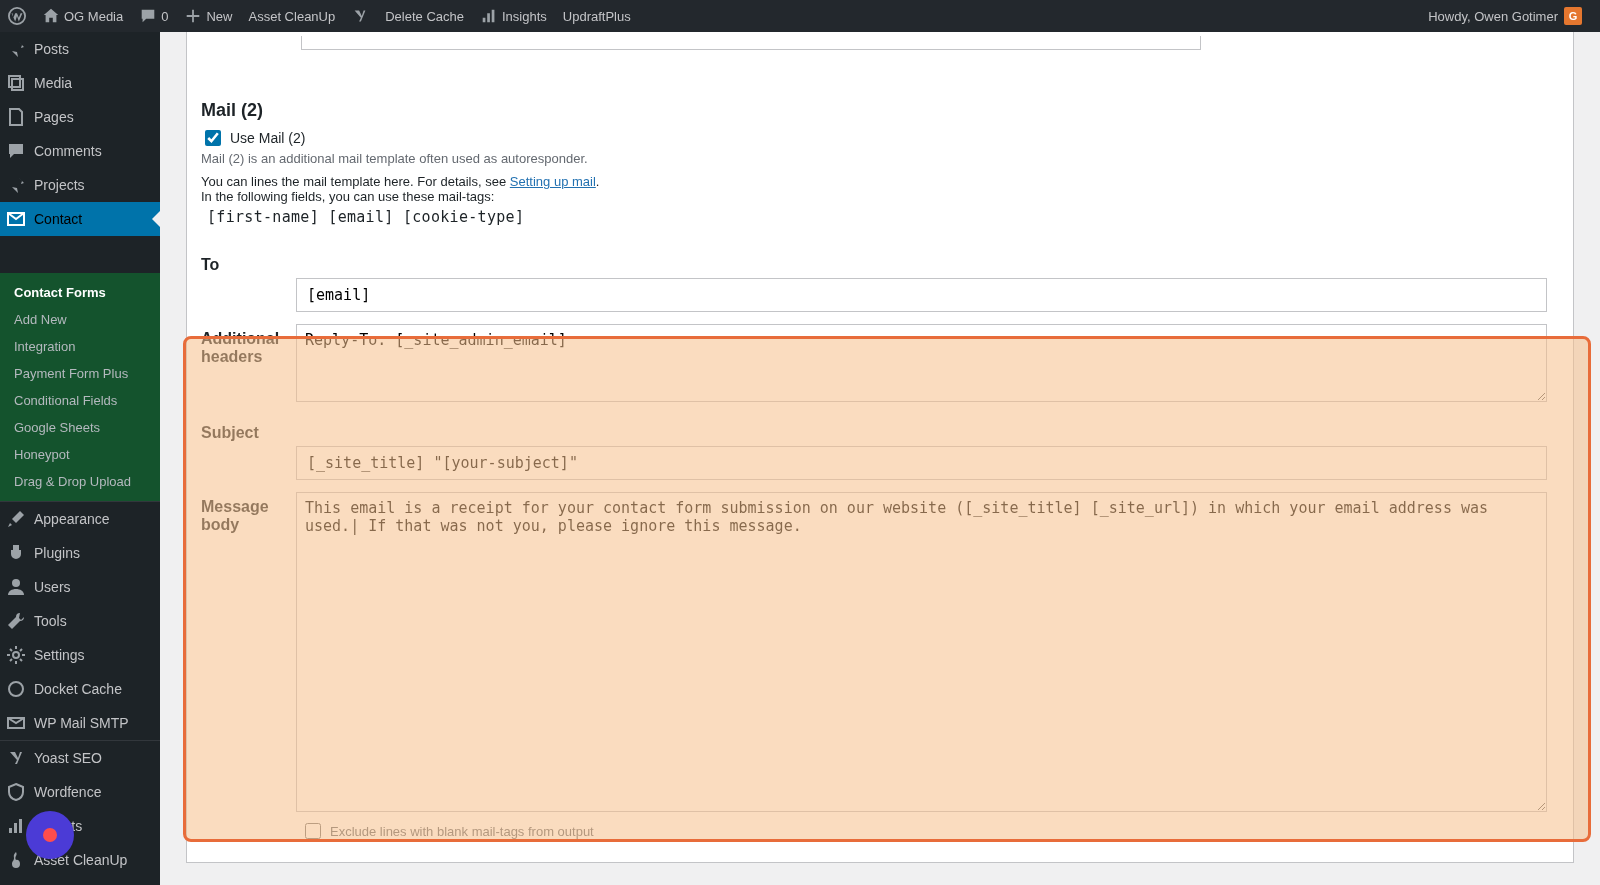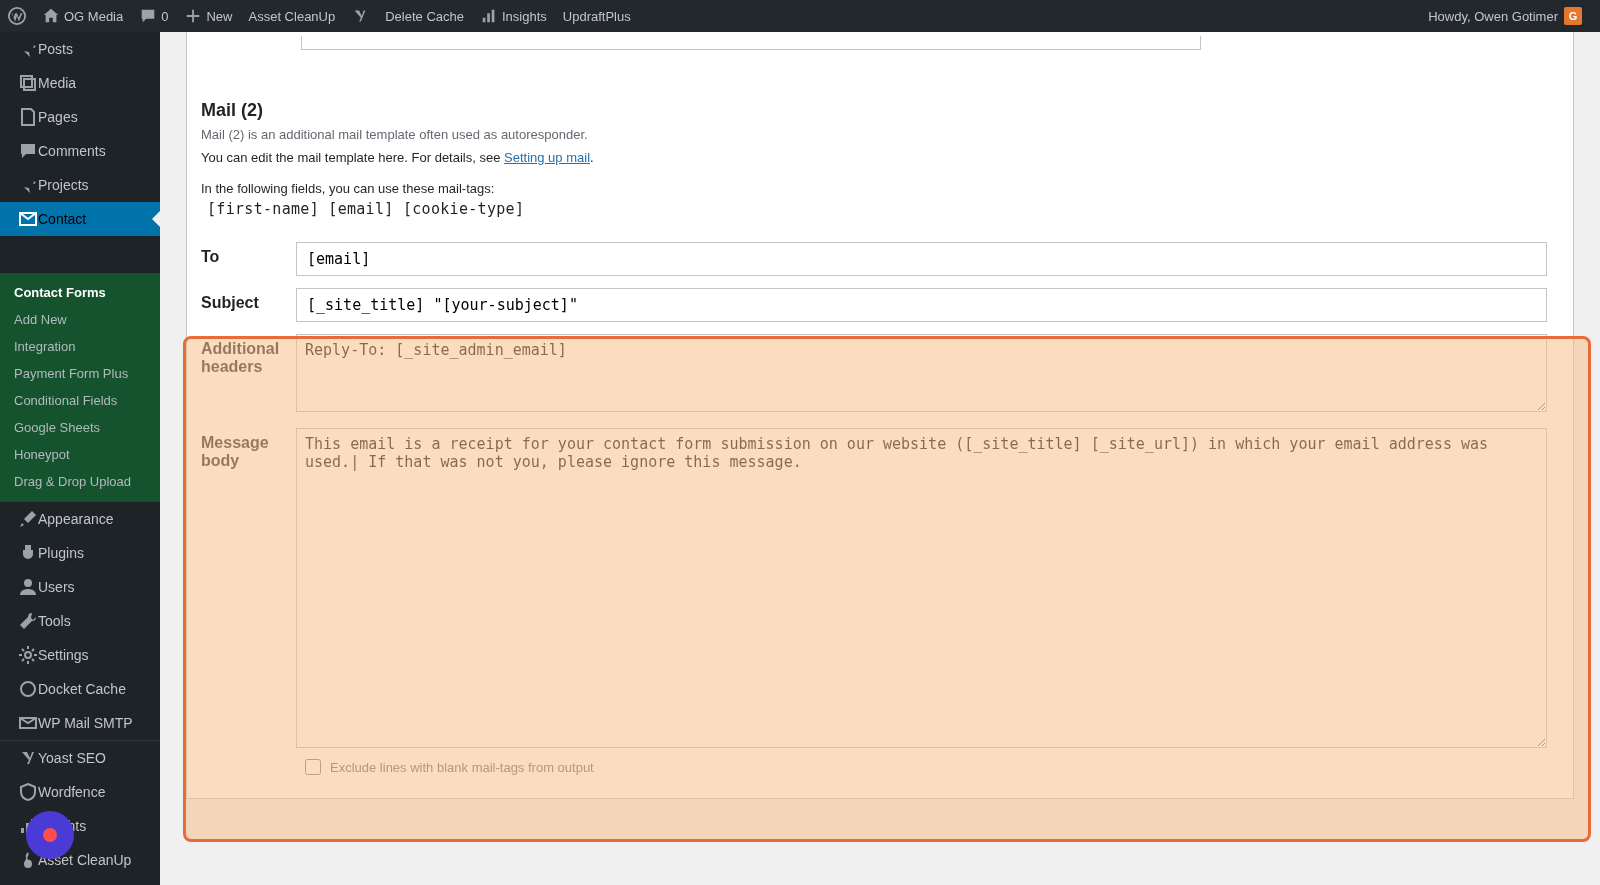--- a/index.html
+++ b/index.html
@@ -24,21 +24,21 @@
   
   .adminbar{position:fixed;top:0;left:0;right:0;height:var(--top-h);background:var(--wp-dark2);color:#c3c4c7;display:flex;align-items:center;font-size:13px;z-index:100;}
   .adminbar .ab-left{display:flex;align-items:center;height:100%;}
   .adminbar .ab-right{margin-left:auto;display:flex;align-items:flex-end;height:100%;padding-right:10px;}
   .ab-item{display:flex;align-items:center;height:100%;padding:0 8px;cursor:pointer;white-space:nowrap;}
   .ab-item svg{width:18px;height:18px;fill:#9ca2a7;margin-right:4px;}
   .ab-item.icon-only svg{margin-right:0;}
   .avatar-sq{width:18px;height:18px;background:#e5772f;color:#fff;display:inline-flex;align-items:center;justify-content:center;font-size:11px;margin-left:6px;border-radius:2px;font-weight:600;}
   
   .sidebar{position:fixed;top:var(--top-h);left:0;bottom:0;width:var(--side-w);background:var(--wp-dark);color:#c3c4c7;font-size:14px;overflow:hidden;}
-  .menu-item{display:flex;align-items:center;padding:7px 9px 7px 18px;cursor:pointer;gap:0;min-height:34px;}
+  .menu-item{display:flex;align-items:center;padding:7px 9px 7px 6px;cursor:pointer;gap:8px;min-height:34px;}
   .menu-item svg{width:20px;height:20px;fill:#9ca2a7;flex:0 0 20px;}
   .menu-item.current{background:var(--wp-blue);color:#000000;position:relative;}
   .menu-item.current svg{fill:#fff;}
   .menu-item.current::after{content:"";position:absolute;right:-0px;top:50%;transform:translateY(-50%);border:8px solid transparent;border-right-color:var(--body-bg);}
   .submenu{background:#14532d;padding:6px 0;margin-top:37px;}
   .submenu-item{padding:6px 9px 6px 14px;font-size:13px;cursor:pointer;color:#b4b9be;}
   .submenu-item.current{color:#fff;font-weight:600;}
   .menu-separator{border-top:1px solid #32373c;margin:0;}
   
   .wrap{margin-left:var(--side-w);padding-top:var(--top-h);}
@@ -49,21 +49,21 @@
   h3.section-title{font-size:18px;font-weight:600;margin:30px 0 6px 0;}
   .chk-row{display:flex;align-items:center;gap:6px;font-size:14px;margin-bottom:2px;}
   .chk-row input{width:16px;height:16px;accent-color:var(--wp-blue);}
   .desc{font-size:13px;color:var(--muted);margin:2px 0;}
   .desc-strong{font-size:13px;color:var(--text);margin-top:8px;}
   a.link{color:var(--link);text-decoration:underline;}
   .mail-tags{font-family:ui-monospace,Menlo,Consolas,monospace;font-size:15px;margin:4px 0 12px 6px;letter-spacing:.3px;}
   .form-table{width:100%;border-spacing:0;}
   .form-table th{width:95px;text-align:left;vertical-align:top;padding:18px 6px 0 0;font-size:16px;font-weight:600;}
   .form-table td{padding:12px 0 0 0;}
-  .form-table input[type=text]{width:100%;height:34px;border:1px solid var(--border);background:#fff;padding:4px 10px;font-family:ui-monospace,Menlo,Consolas,monospace;font-size:15px;}
+  .form-table input[type=text]{width:100%;height:34px;border:1px solid var(--border);background:#fff;padding:4px 10px;font-family:ui-monospace,Menlo,Consolas,monospace;font-size:15px;margin-top:28px;}
   .form-table textarea{width:100%;border:1px solid var(--border);background:#fff;padding:6px 8px;font-family:ui-monospace,Menlo,Consolas,monospace;font-size:15px;resize:both;}
   .form-table textarea.headers{height:78px;}
   .form-table textarea.body{height:320px;}
   .highlight-box{position:absolute;border:3px solid var(--wp-highlight-border);border-radius:8px;background:rgba(246,192,139,.55);pointer-events:none;}
   .highlight-box.h-main{left:-4px;right:-18px;top:304px;height:506px;}
   .exclude-row{padding:4px 0 0 100px;font-size:13px;color:var(--muted);display:flex;align-items:center;gap:6px;}
   .exclude-row input{width:16px;height:16px;}
   
   .record-bubble{position:fixed;left:26px;bottom:26px;width:48px;height:48px;border-radius:50%;background:#4b3bd6;display:flex;align-items:center;justify-content:center;z-index:200;}
   .record-bubble .dot{width:14px;height:14px;background:#ff4d4d;border-radius:50%;}
@@ -263,41 +263,45 @@
 <div class="wrap">
   <div class="card">
     <div class="highlight-box h-main"></div>
     <div class="card-inner">
       <div class="top-placeholder">
         <div class="placeholder-box"></div>
       </div>
 
       <h3 class="section-title">Mail (2)</h3>
 
+      <label class="chk-row">
+        <input type="checkbox" checked="" style="">
+        <span>Use Mail (2)</span>
+      </label>
       <div class="desc">Mail (2) is an additional mail template often used as autoresponder.</div>
 
       <div class="desc-strong">
-        <span>You can edit the mail template here. For details, see </span><a href="#" class="link">Setting up mail</a><span>.</span>
+        <span>You can lines the mail template here. For details, see </span><a href="#" class="link">Setting up mail</a><span>.</span>
       </div>
-      <div class="desc-strong" style="margin-top:16px">In the following fields, you can use these mail-tags:</div>
+      <div class="desc-strong" style="margin-top:0">In the following fields, you can use these mail-tags:</div>
       <div class="mail-tags">[first-name] [email] [cookie-type]</div>
 
       <table class="form-table">
         <tbody>
             <tr>
           <th>To</th>
           <td><input type="text" value="[email]" style=""></td>
         </tr>
         <tr>
+          <th>Additional headers</th>
+          <td><textarea class="headers" style="">Reply-To: [_site_admin_email]</textarea></td>
+        </tr>
+        <tr>
           <th>Subject</th>
           <td><input type="text" value="[_site_title] &quot;[your-subject]&quot;" style=""></td>
-        </tr>
-        <tr>
-          <th>Additional headers</th>
-          <td><textarea class="headers" style="">Reply-To: [_site_admin_email]</textarea></td>
         </tr>
         <tr>
           <th>Message body</th>
           <td><textarea class="body" style="">This email is a receipt for your contact form submission on our website ([_site_title] [_site_url]) in which your email address was used.| If that was not you, please ignore this message.</textarea></td>
         </tr>
       </tbody>
         </table>
 
       <label class="exclude-row">
         <input type="checkbox" style="">

